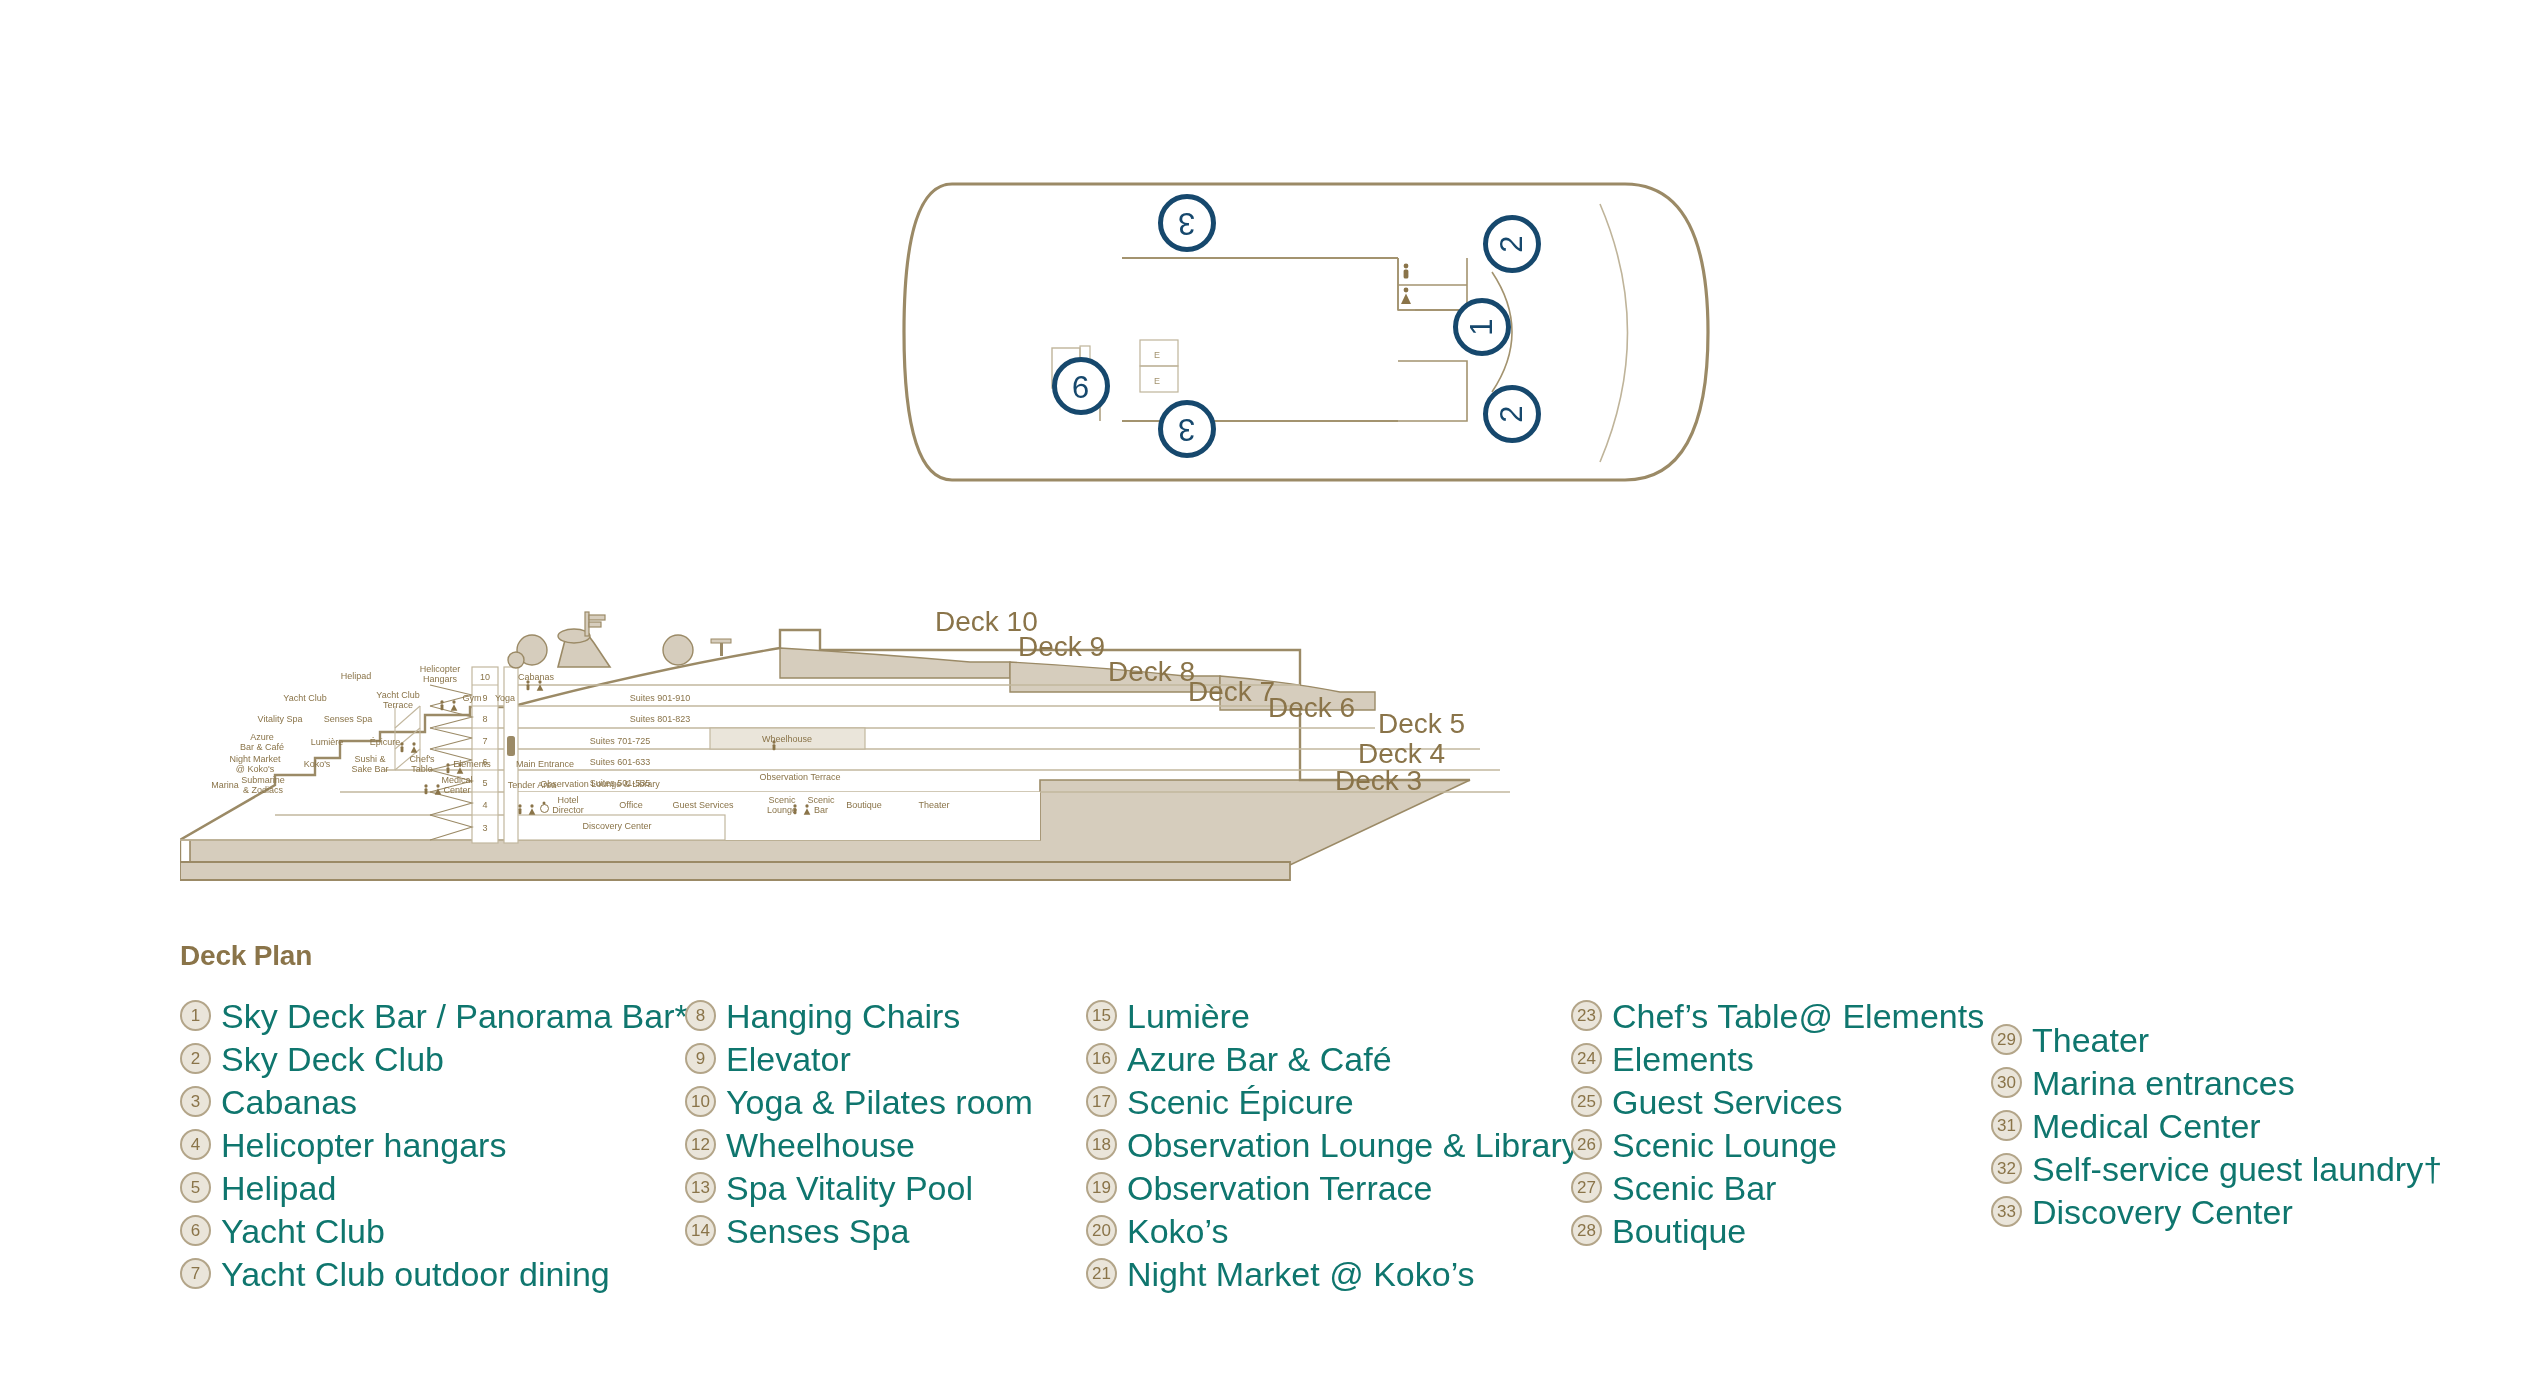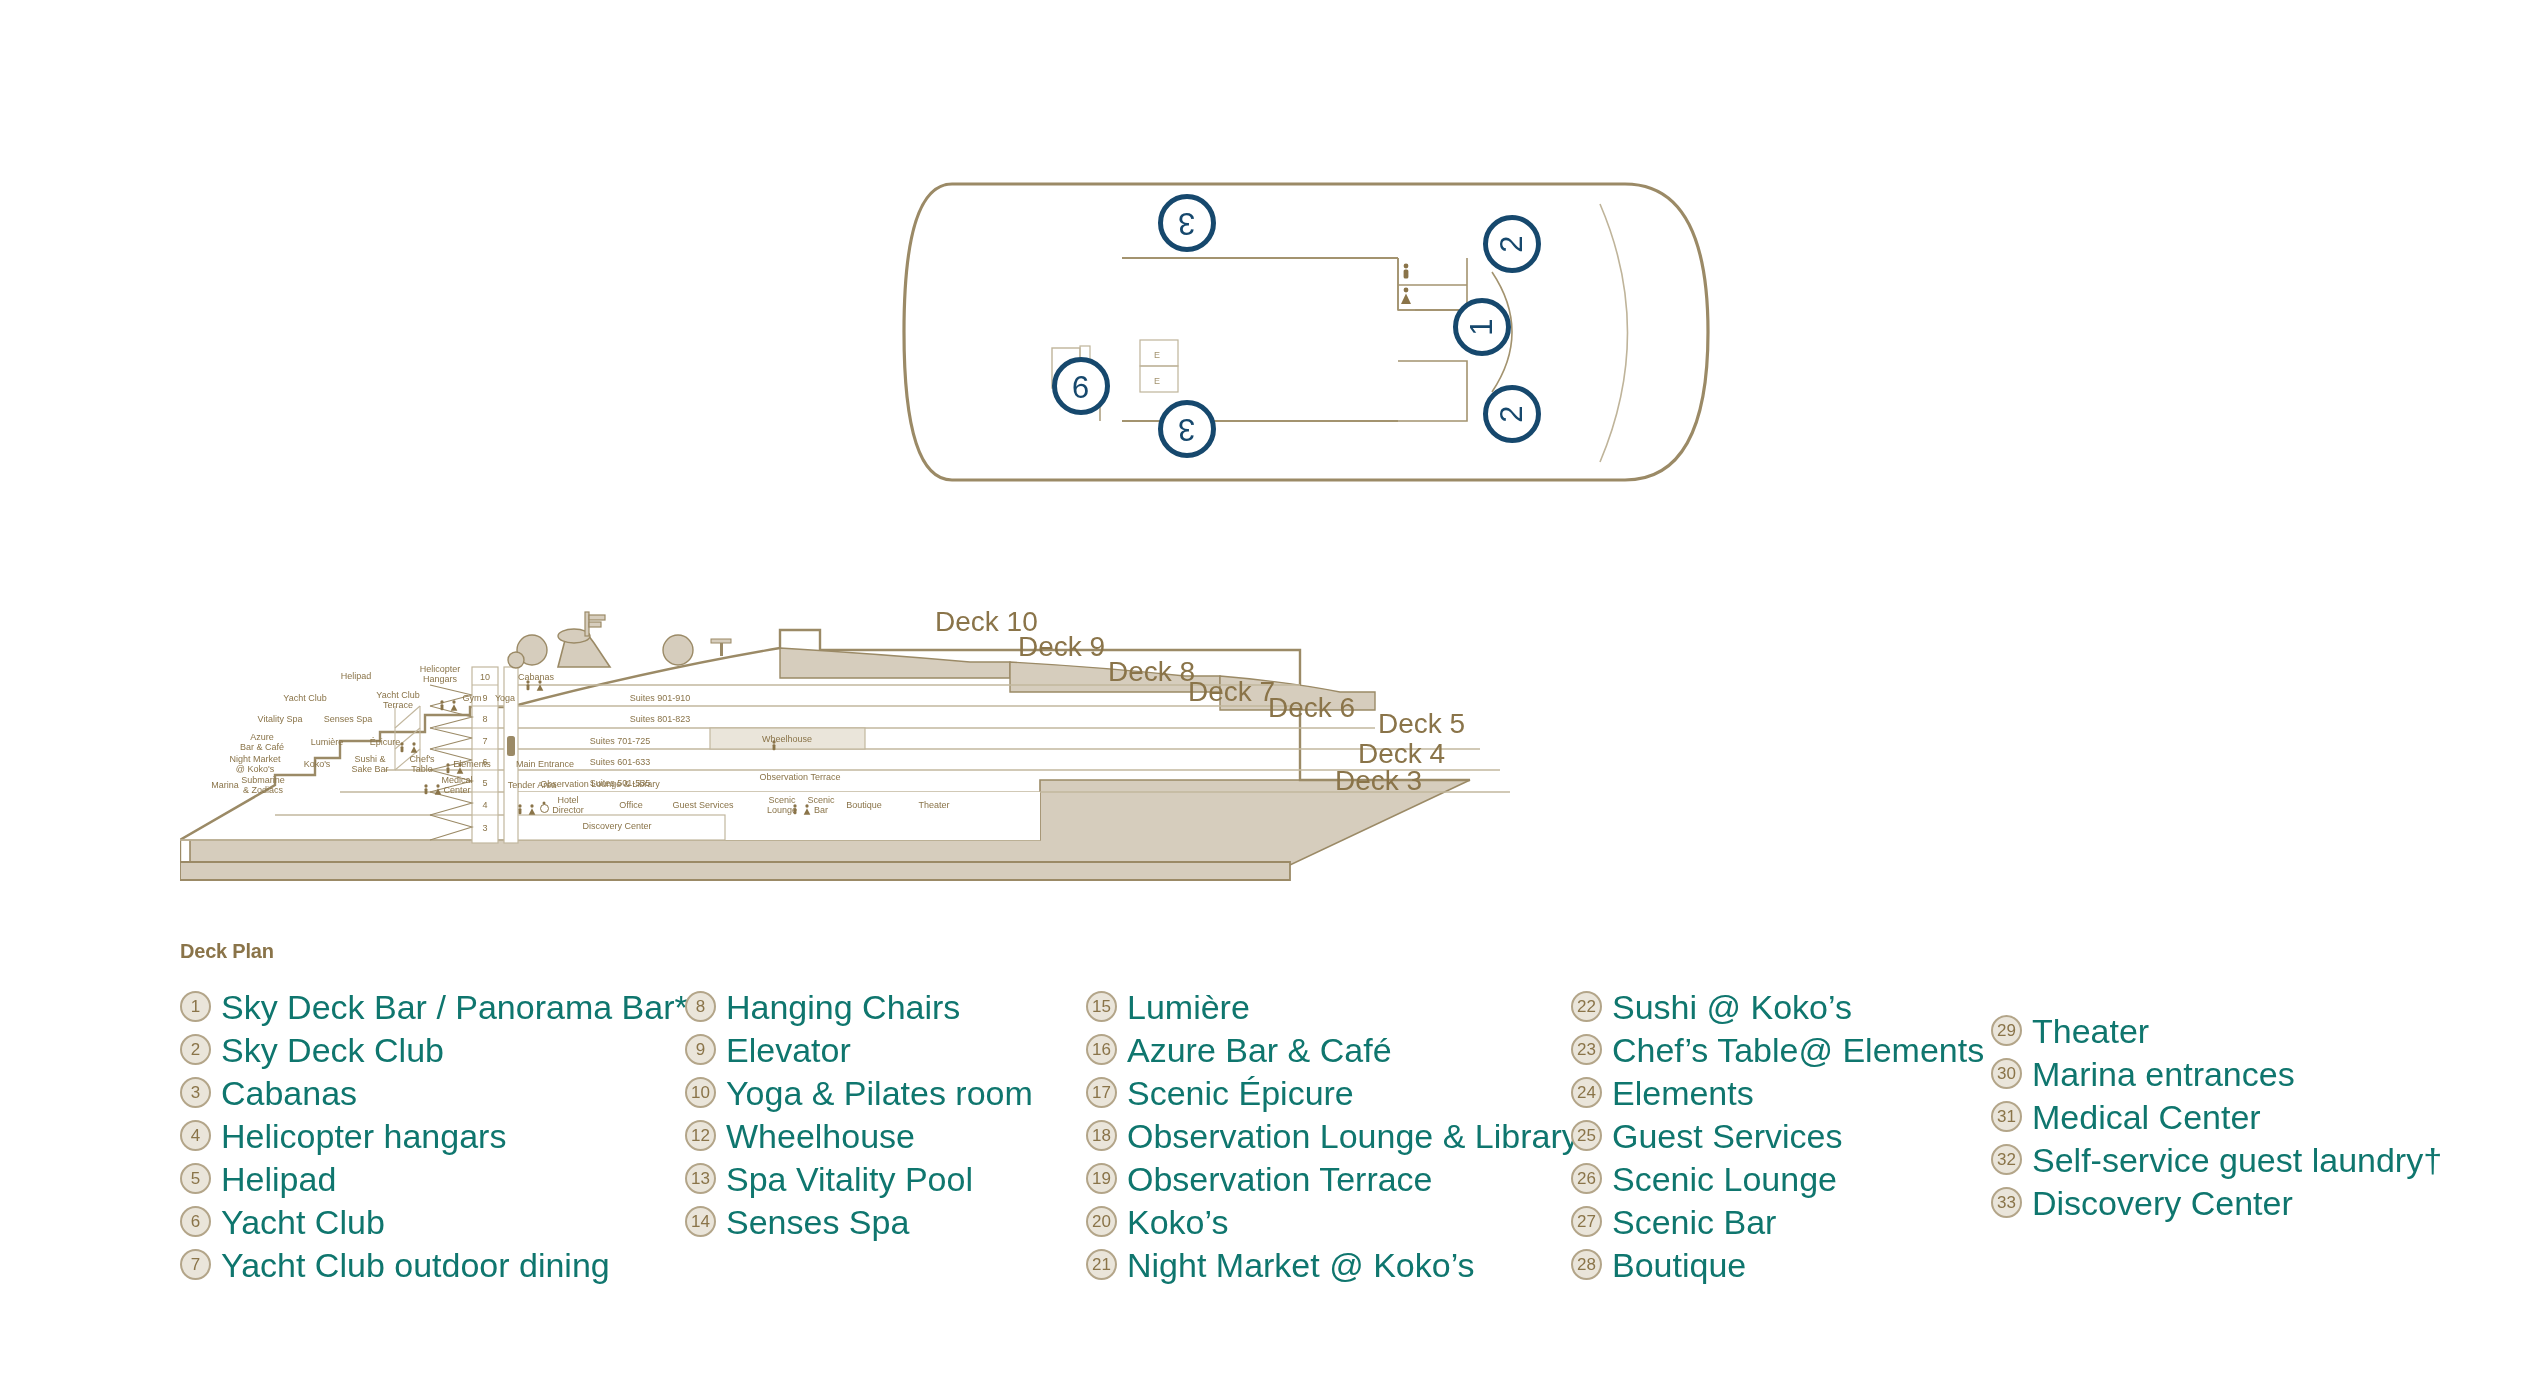--- a/index.html
+++ b/index.html
@@ -65,21 +65,21 @@
   }
 
   
   #legend {
     position: absolute;
     left: 180px;
     top: 940px;
     width: 2330px;
   }
   #legend-title {
-    font-size: 20px;
+    font-size: 28px;
     font-weight: bold;
     color: #8a7449;
     margin-bottom: 22px;
     letter-spacing: -0.2px;
   }
   #legend-cols {
     display: flex;
     align-items: flex-start;
   }
   .legend-col {
@@ -498,24 +498,20 @@
           <span class="legend-label">Koko’s</span>
         </div>
       <div class="legend-item">
           <span class="legend-num">21</span>
           <span class="legend-label">Night Market @ Koko’s</span>
         </div>
     </div>
 
     <div class="legend-col c3">
       <div class="legend-item">
-          <span class="legend-num">22</span>
-          <span class="legend-label">Sushi @ Koko’s</span>
-        </div>
-      <div class="legend-item">
           <span class="legend-num">23</span>
           <span class="legend-label">Chef’s Table@ Elements</span>
         </div>
       <div class="legend-item">
           <span class="legend-num">24</span>
           <span class="legend-label">Elements</span>
         </div>
       <div class="legend-item">
           <span class="legend-num">25</span>
           <span class="legend-label">Guest Services</span>

